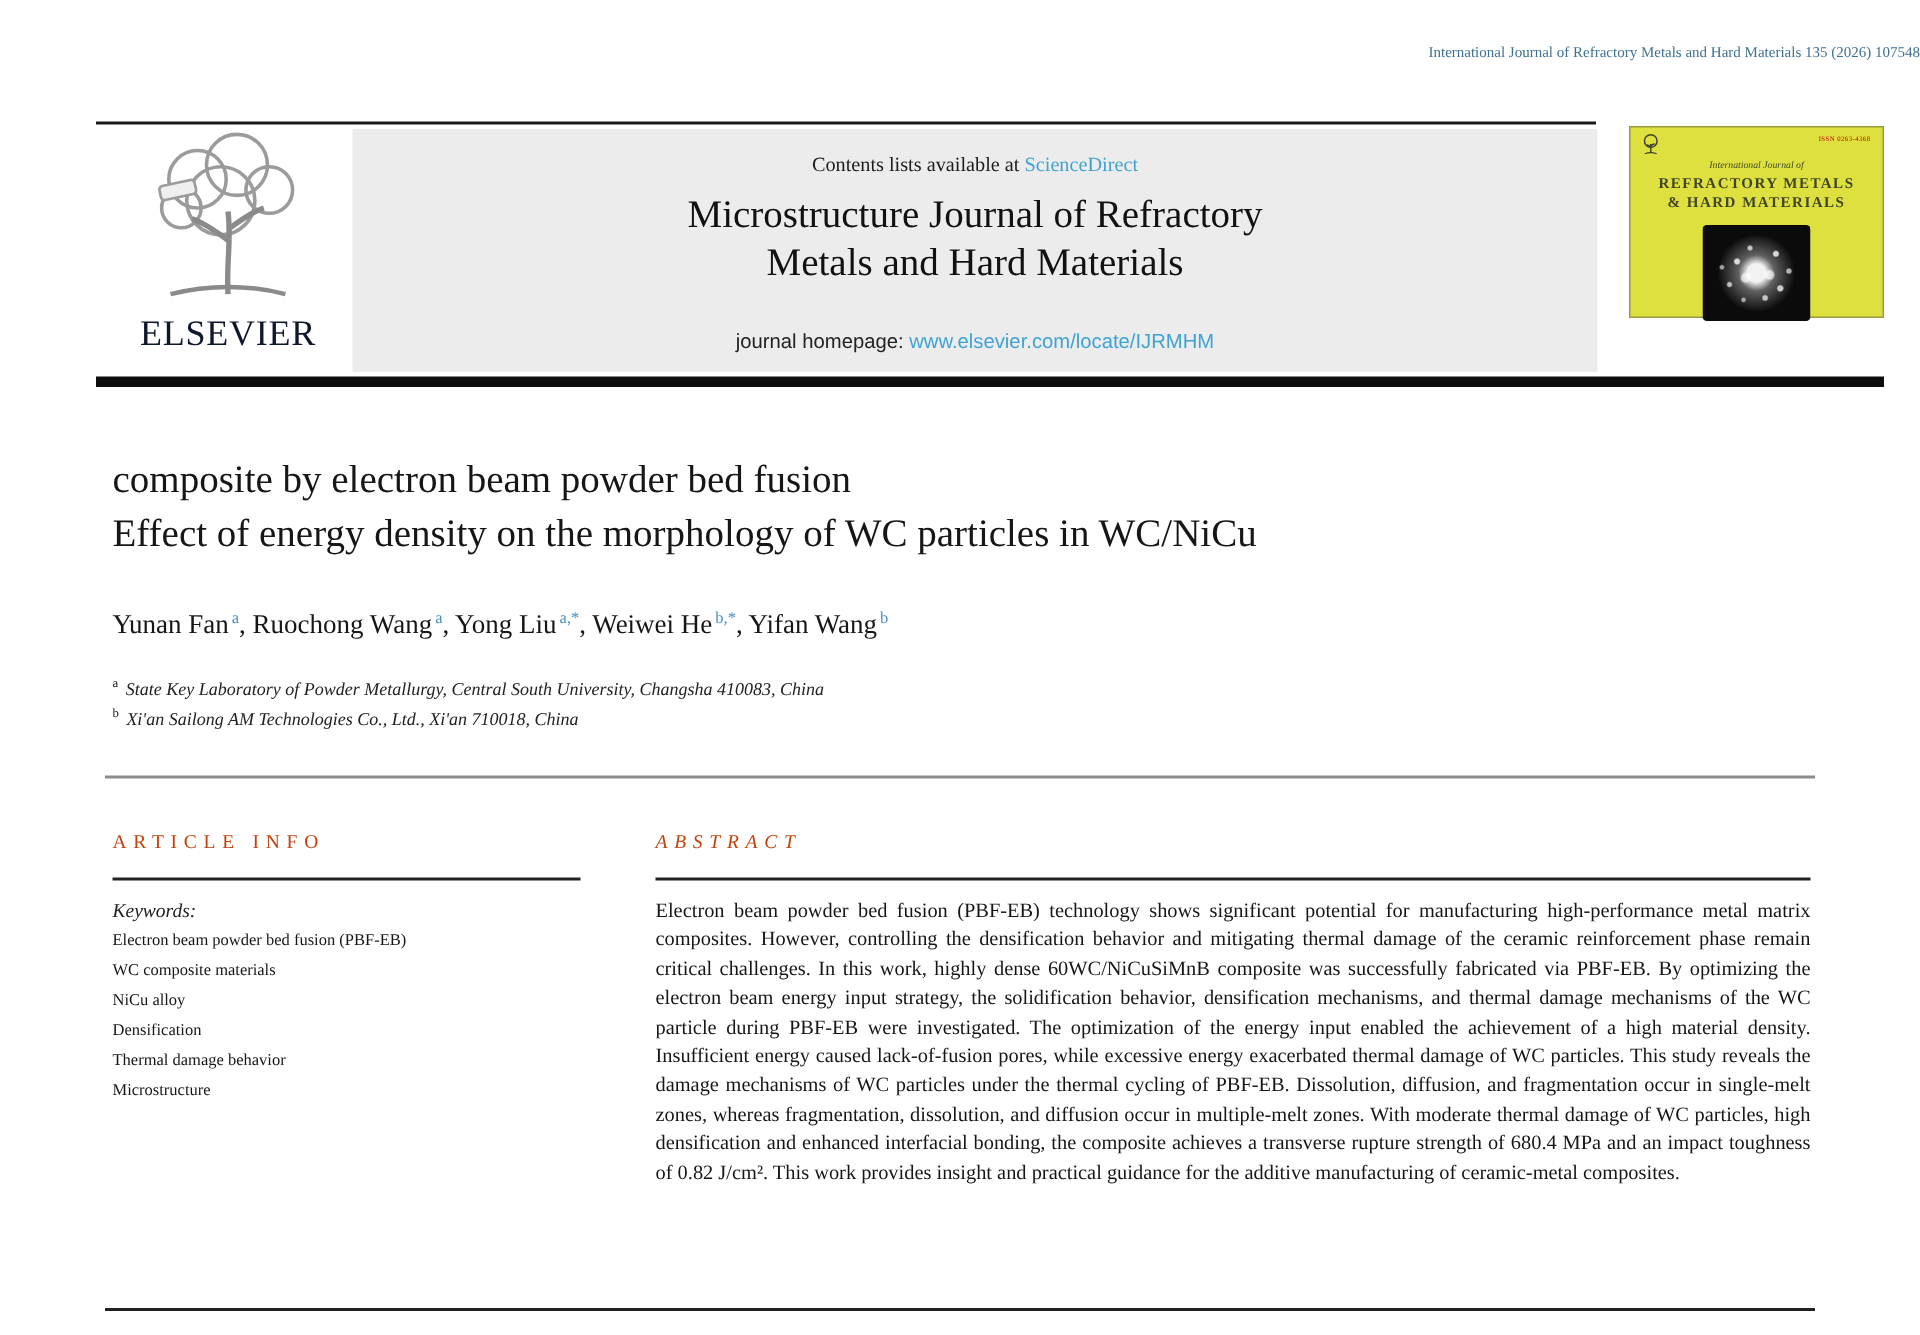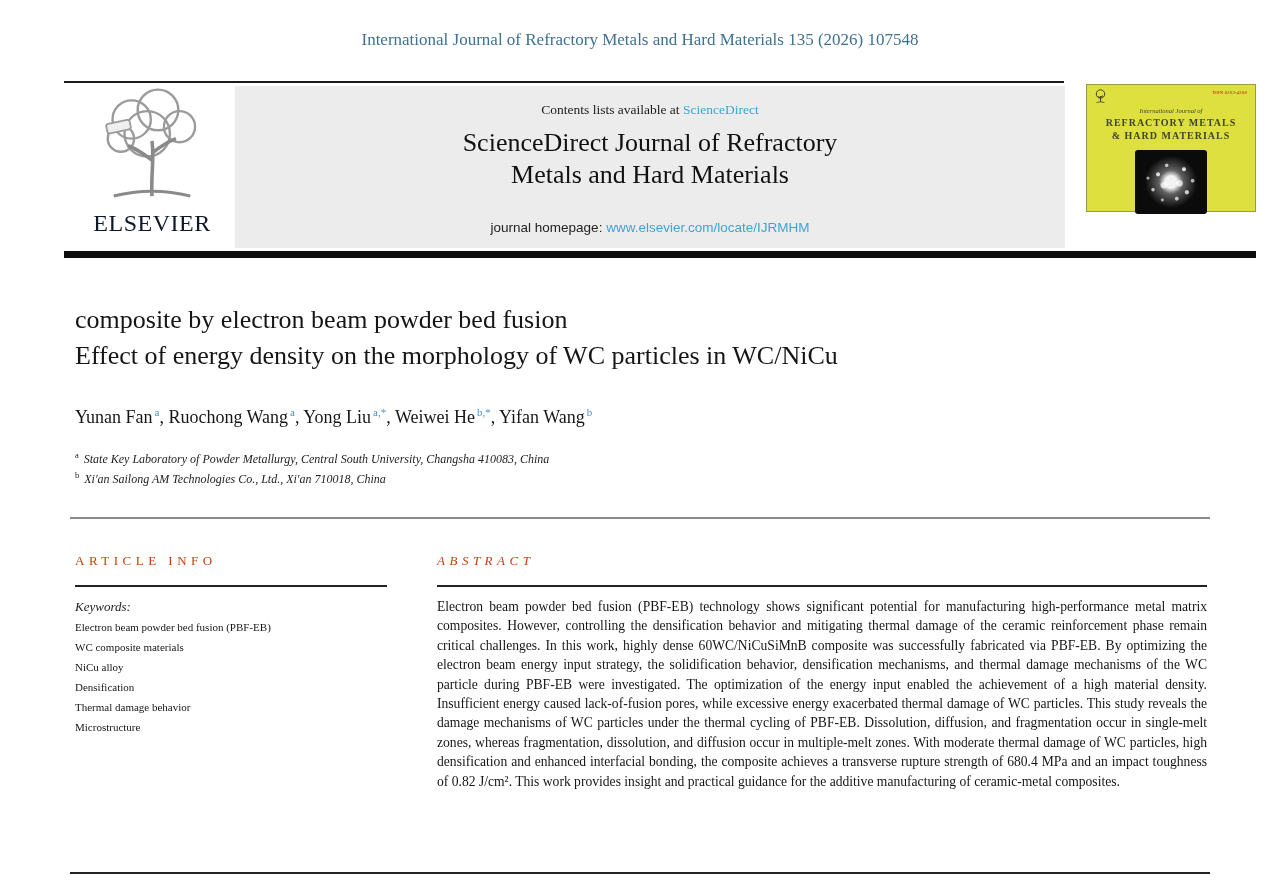--- a/index.html
+++ b/index.html
@@ -5,21 +5,21 @@
   * { margin:0; padding:0; box-sizing:border-box; }
   body { background:#fff; }
   #page {
     position:relative; width:1280px; height:890px; background:#ffffff;
     font-family:"Liberation Serif", serif; color:#1c1c1c; overflow:hidden;
   }
 
   
   .citation {
     position:absolute; top:30px; left:0; width:100%;
-    text-align:center; font-size:17px; color:#3f7190;
+    text-align:right; font-size:10px; color:#3f7190;
   }
 
   .rule-top { position:absolute; left:64px; top:81px; width:1000px; height:2px; background:#1a1a1a; }
 
   
   .logo-block { position:absolute; left:72px; top:86px; width:160px; height:162px; text-align:center; }
   .logo-tree { display:block; margin:0 auto; }
   .logo-word {
     font-family:"Liberation Serif", serif; font-size:24px; color:#0f172a;
     letter-spacing:0.5px; margin-top:2px;
@@ -119,21 +119,21 @@
       <rect x="12" y="30" width="20" height="8" rx="2" fill="#efefef" stroke="#9b9b9b" stroke-width="1.5" transform="rotate(-12 22 34)"></rect>
     </svg>
     <div class="logo-word">ELSEVIER</div>
   </div>
 
   <div class="banner">
     <div class="contents-line">
       <span>Contents lists available at </span><span class="link-lite">ScienceDirect</span>
     </div>
     <div class="banner-title">
-      <div>ScienceDirect Journal of Refractory</div>
+      <div>Microstructure Journal of Refractory</div>
       <div>Metals and Hard Materials</div>
     </div>
     <div class="homepage-line">
       <span>journal homepage: </span><span class="link-lite">www.elsevier.com/locate/IJRMHM</span>
     </div>
   </div>
 
   <div class="cover">
     <svg class="cover-minitree" width="13" height="15" viewBox="0 0 13 15">
       <circle cx="6.5" cy="5" r="4.2" fill="none" stroke="#3f4526" stroke-width="1"></circle>

